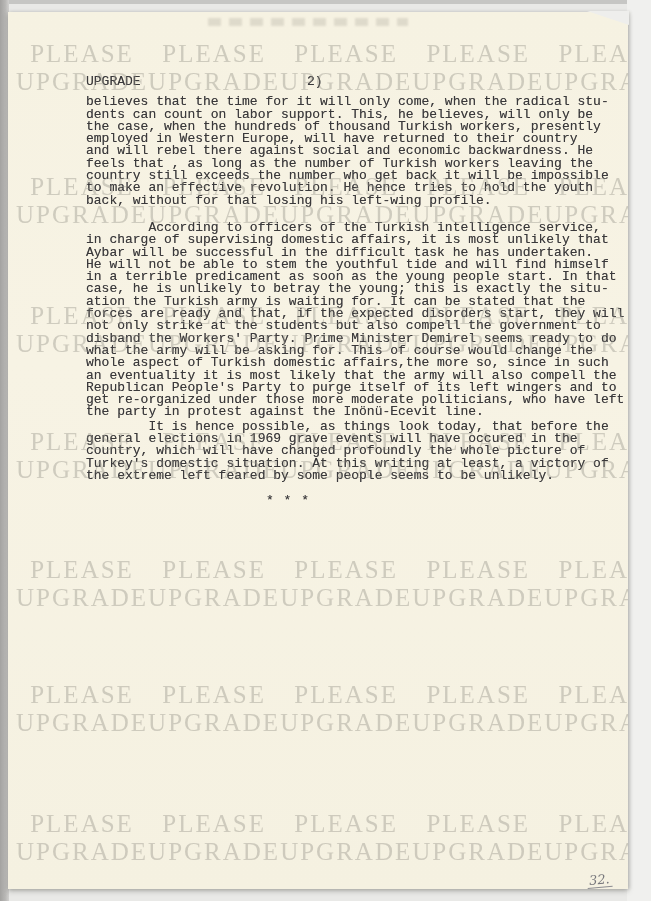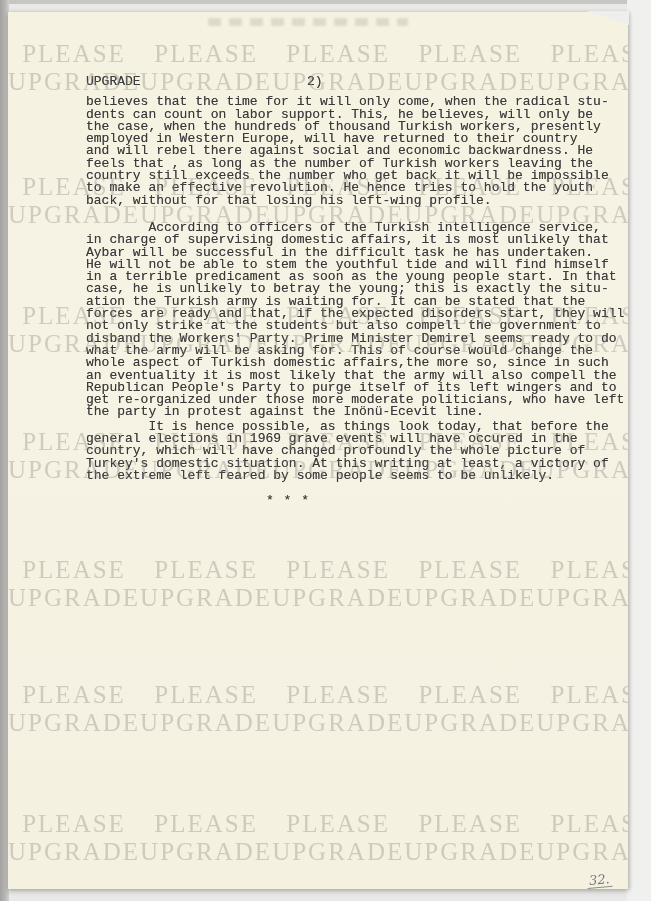--- a/index.html
+++ b/index.html
@@ -36,21 +36,21 @@
   pre.para{margin:0;font:inherit;white-space:pre;}
   pre.para + pre.para{margin-top:15px;}
   pre#para3{margin-top:2px;}
   .separator{margin:13px 0 0 180px;letter-spacing:1px;}
   .watermark-layer{
     position:absolute;left:0;top:0;width:620px;height:877px;z-index:3;
     pointer-events:none;overflow:hidden;
   }
   .wm-row{
     position:absolute;left:0;width:100%;
-    display:flex;justify-content:space-between;padding:0 0;box-sizing:border-box;
+    display:flex;justify-content:space-between;padding:0 8px;box-sizing:border-box;
   }
   .wm-cell{
     display:flex;flex-direction:column;align-items:center;
     font-family:"Liberation Serif","DejaVu Serif",serif;
     color:rgba(148,146,136,0.40);
     font-size:25px;line-height:28px;letter-spacing:2px;font-weight:400;
   }
   .handwritten{
     position:absolute;right:16px;top:860px;z-index:5;
     font-family:"DejaVu Serif",serif;font-style:italic;font-size:13px;

